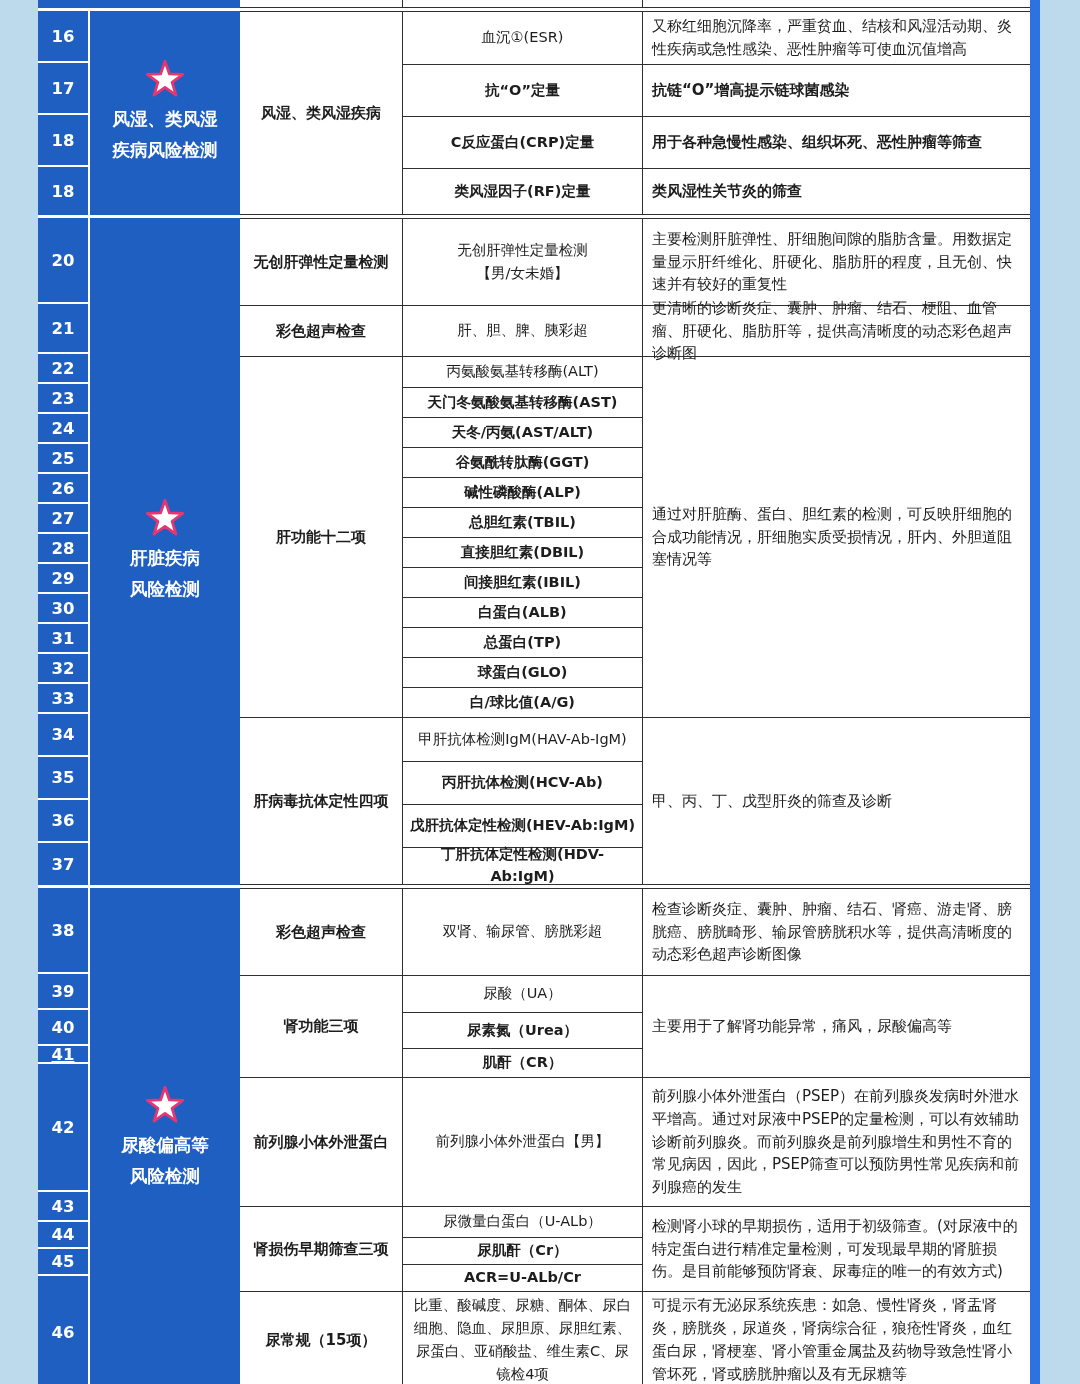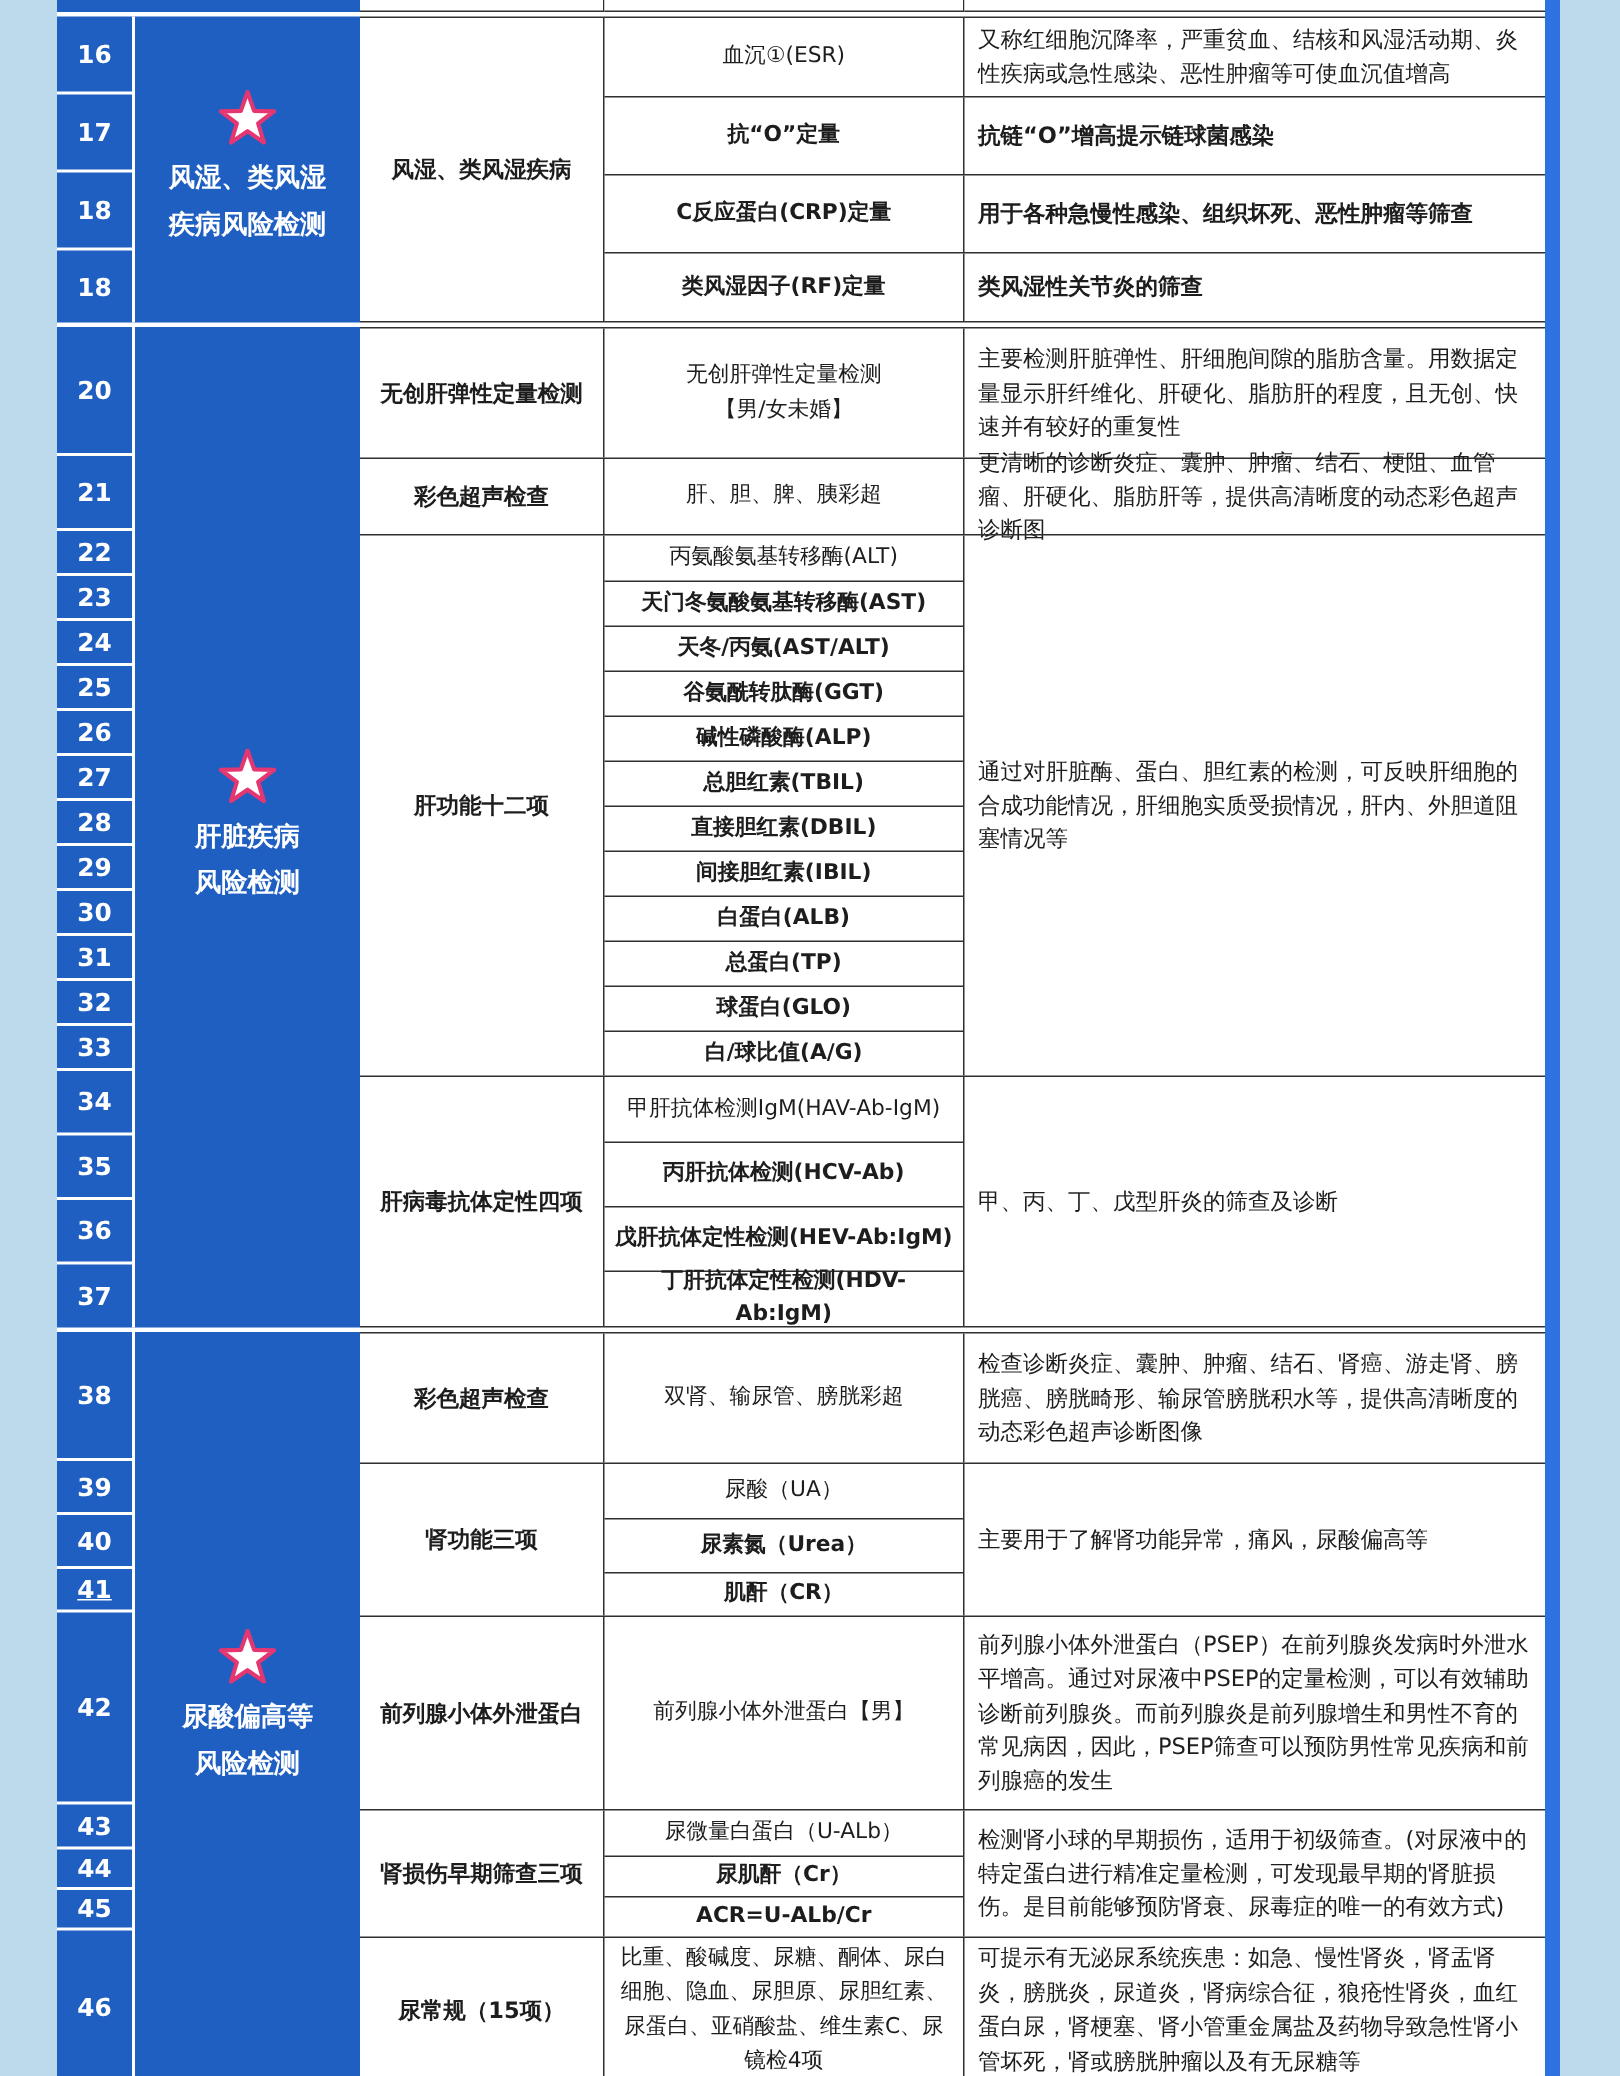--- a/index.html
+++ b/index.html
@@ -193,21 +193,21 @@
             <div class="dcell">甲、丙、丁、戊型肝炎的筛查及诊断</div>
           </div>
         </div>
       </div>
     </div>
     <div class="section">
       <div class="col-num">
         <div class="num" style="height: 86px;">38</div>
         <div class="num" style="height: 36px;">39</div>
         <div class="num" style="height: 36px;">40</div>
-        <div class="num" style="height: 29px; text-decoration: underline;">41</div>
+        <div class="num" style="height: 18px; text-decoration: underline;">41</div>
         <div class="num" style="height: 128px;">42</div>
         <div class="num" style="height: 30px;">43</div>
         <div class="num" style="height: 27px;">44</div>
         <div class="num" style="height: 27px;">45</div>
         <div class="num" style="height: 96px; flex-grow: 1;">46</div>
       </div>
       <div class="col-cat">
         <span class="cat-star"><svg viewBox="0 0 36 34" width="42" height="40">
             <polygon points="18,1 21.8,11.8 33.2,12.1 24.1,19 27.4,29.9 18,23.4 8.6,29.9 11.9,19 2.8,12.1 14.2,11.8" fill="#ffffff" stroke="#e43772" stroke-width="2.4" stroke-linejoin="round"></polygon>
           </svg></span>

